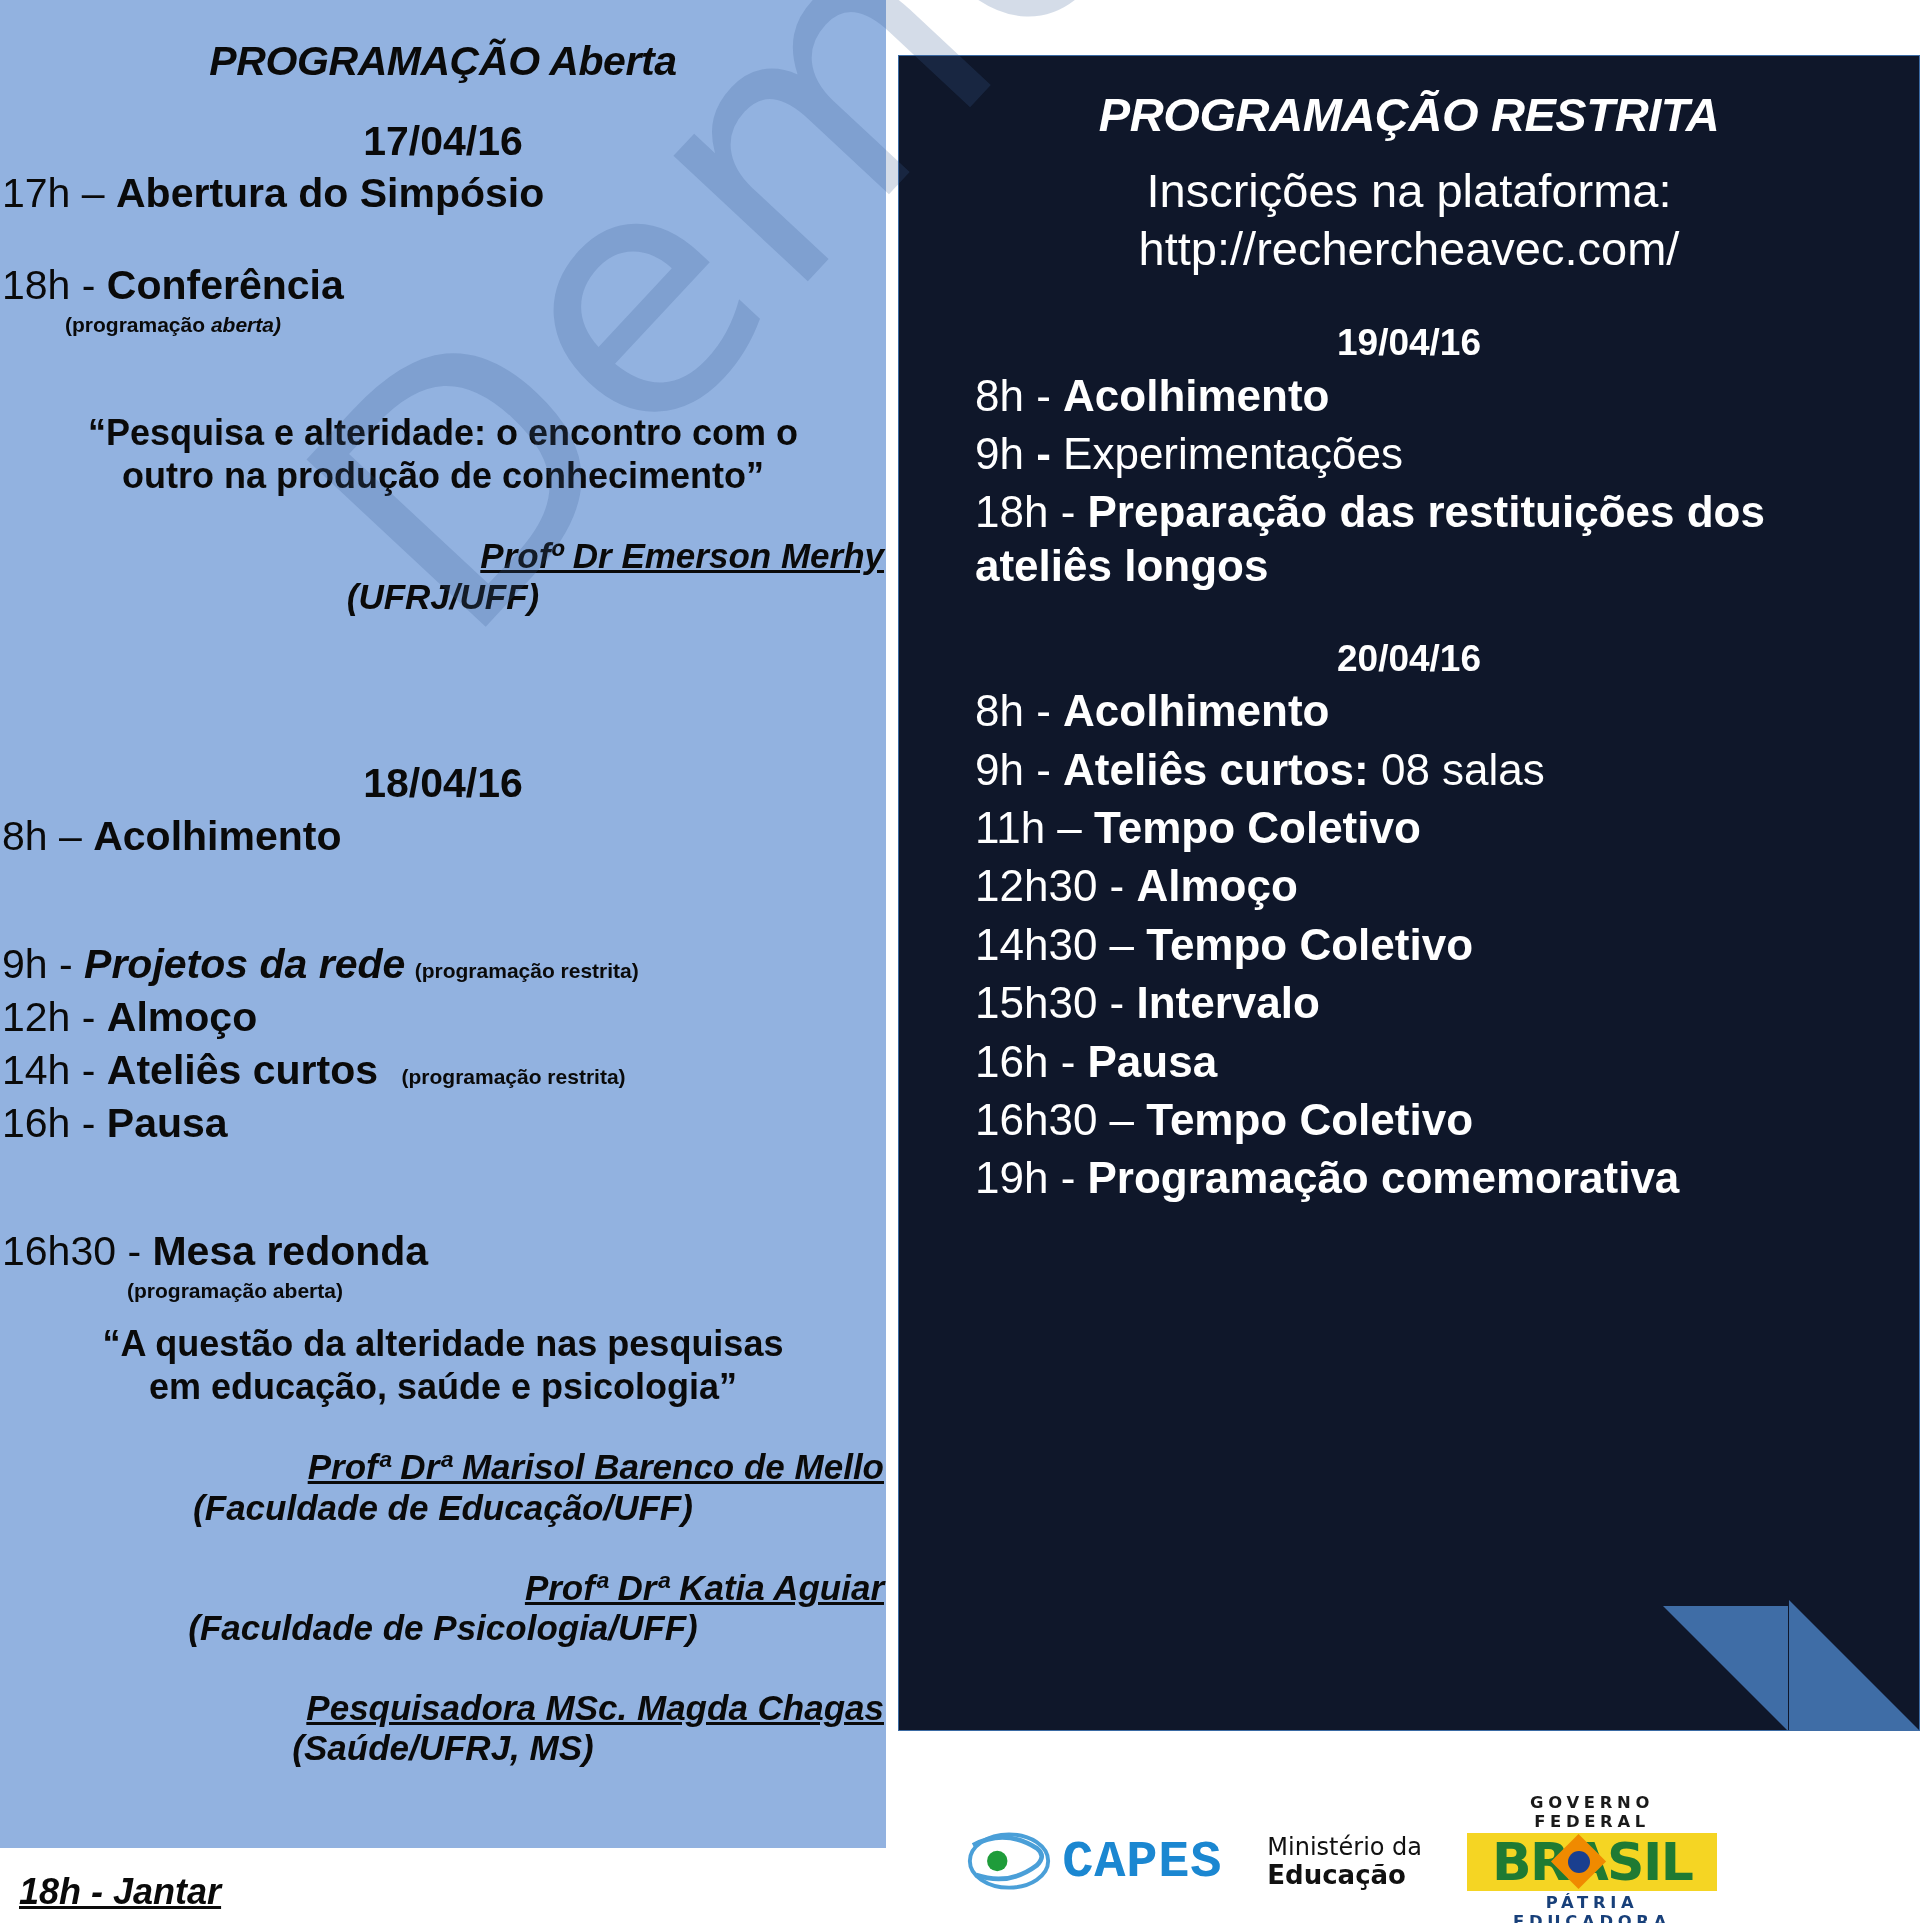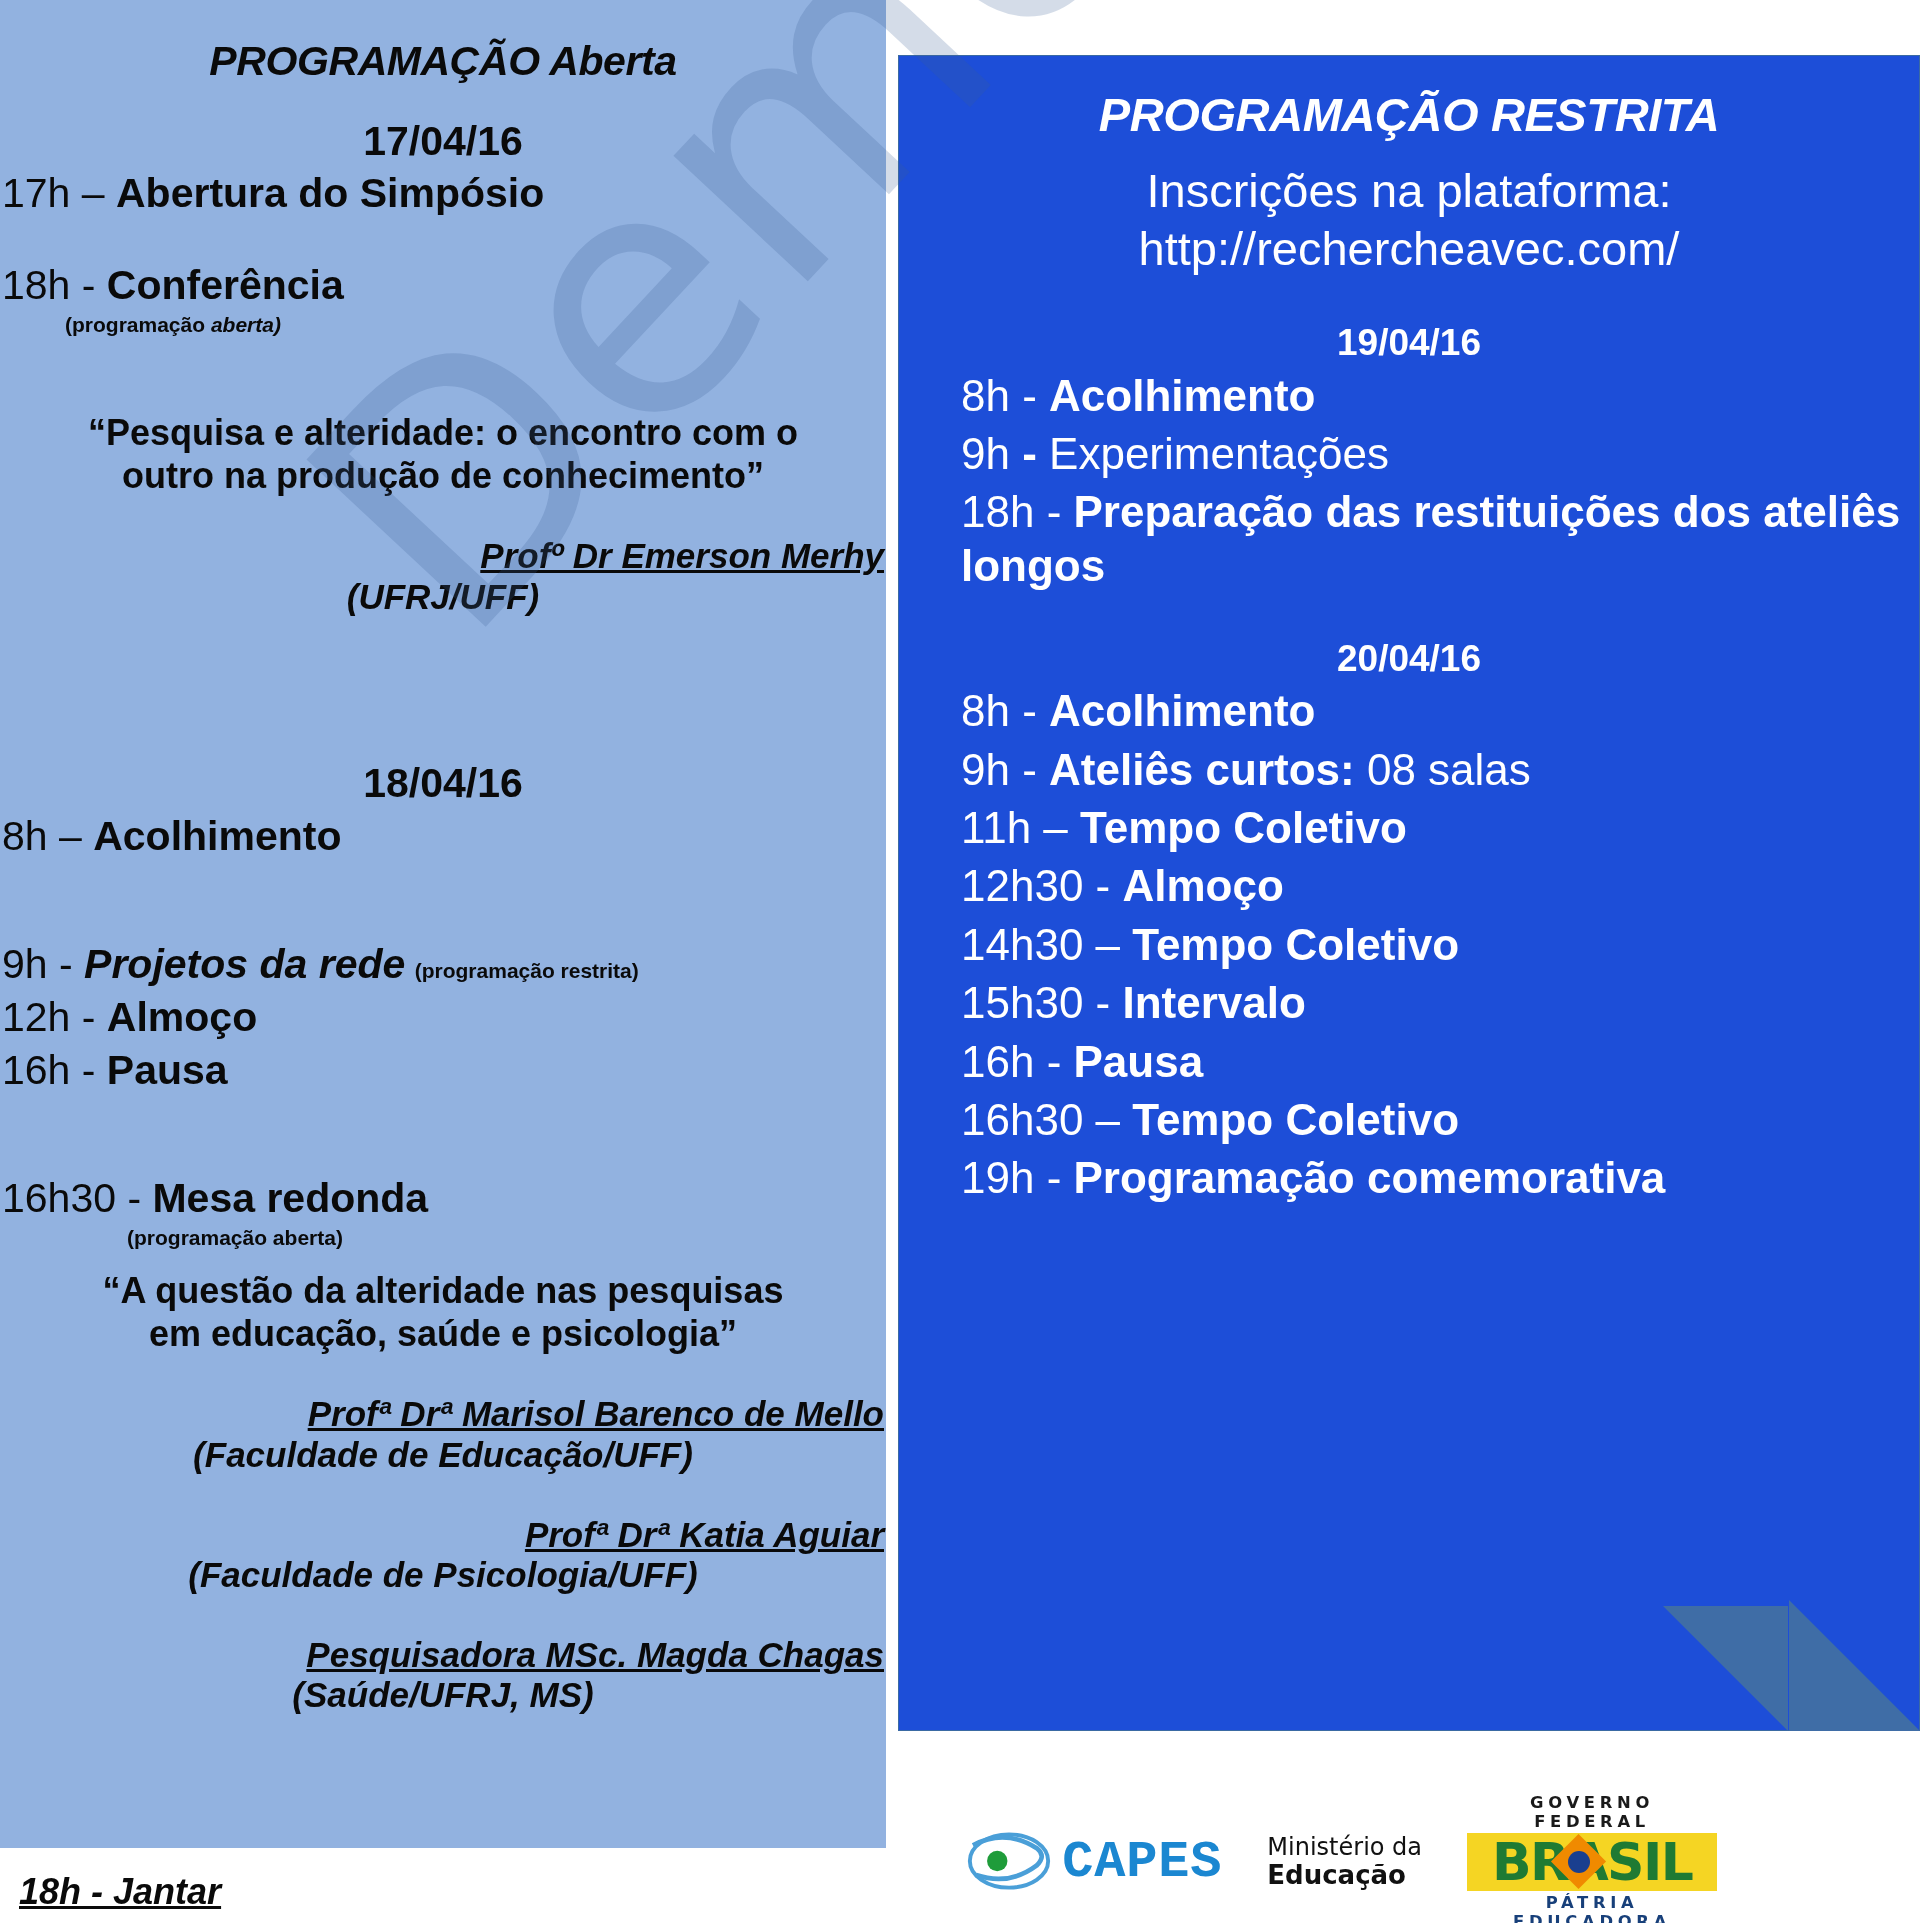--- a/index.html
+++ b/index.html
@@ -108,24 +108,24 @@
   .sp-s { height: 20.3px; }
   .sp-m { height: 39px; }
   .sp-l { height: 75px; }
   .sp-xl { height: 110px; }
 
   
   .right-panel {
     position: absolute;
     left: 898px; top: 55px;
     width: 1022px; height: 1676px;
-    background: #1d4ed8;
+    background: #0f172a;
     border: 0.8px solid #3a6aa3;
     z-index: 20;
-    padding: 0 14px;
+    padding: 0 28px;
     overflow: visible;
   }
   .fold {
     position: absolute;
     right: -0.8px; bottom: -0.8px;
     width: 0; height: 0;
     border-left: 131px solid #3f6da6;
     border-top: 131px solid transparent;
     z-index: 21;
   }
@@ -282,20 +282,23 @@
       <div class="sp-l"></div>
 
       <div class="l-line">
         <span>9h - </span><span class="bi">Projetos da rede</span><span class="l-note" style="margin-left:9.4px">(programação restrita)</span>
       </div>
 
       <div class="l-line">
         <span>12h -  </span><b>Almoço</b>
       </div>
 
+      <div class="l-line">
+        <span>14h - </span><b>Ateliês curtos</b><span class="l-note" style="margin-left:23.5px">(programação restrita)</span>
+      </div>
 
       <div class="l-line">
         <span>16h -  </span><b>Pausa</b>
       </div>
 
       <div class="sp-l"></div>
 
       <div class="l-line">
         <span>16h30 - </span><b>Mesa redonda</b>
       </div>

